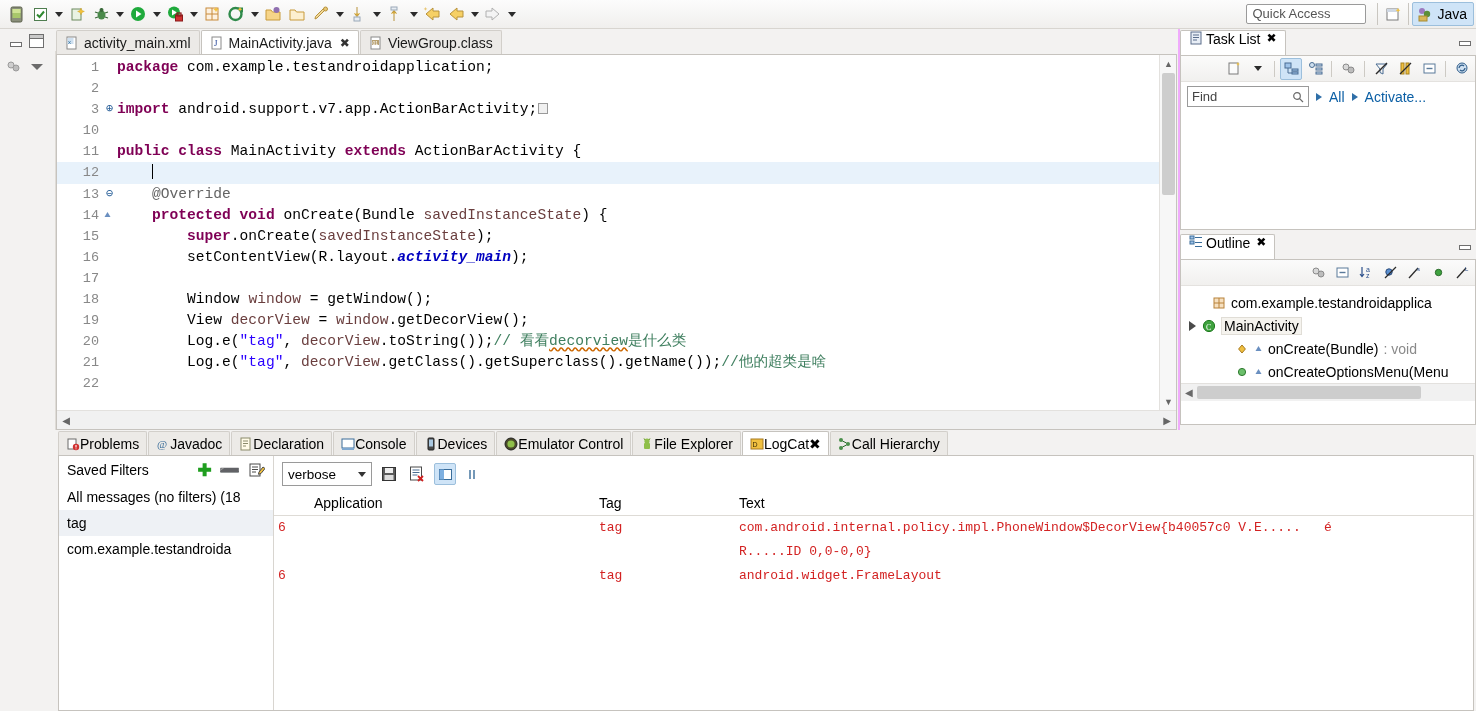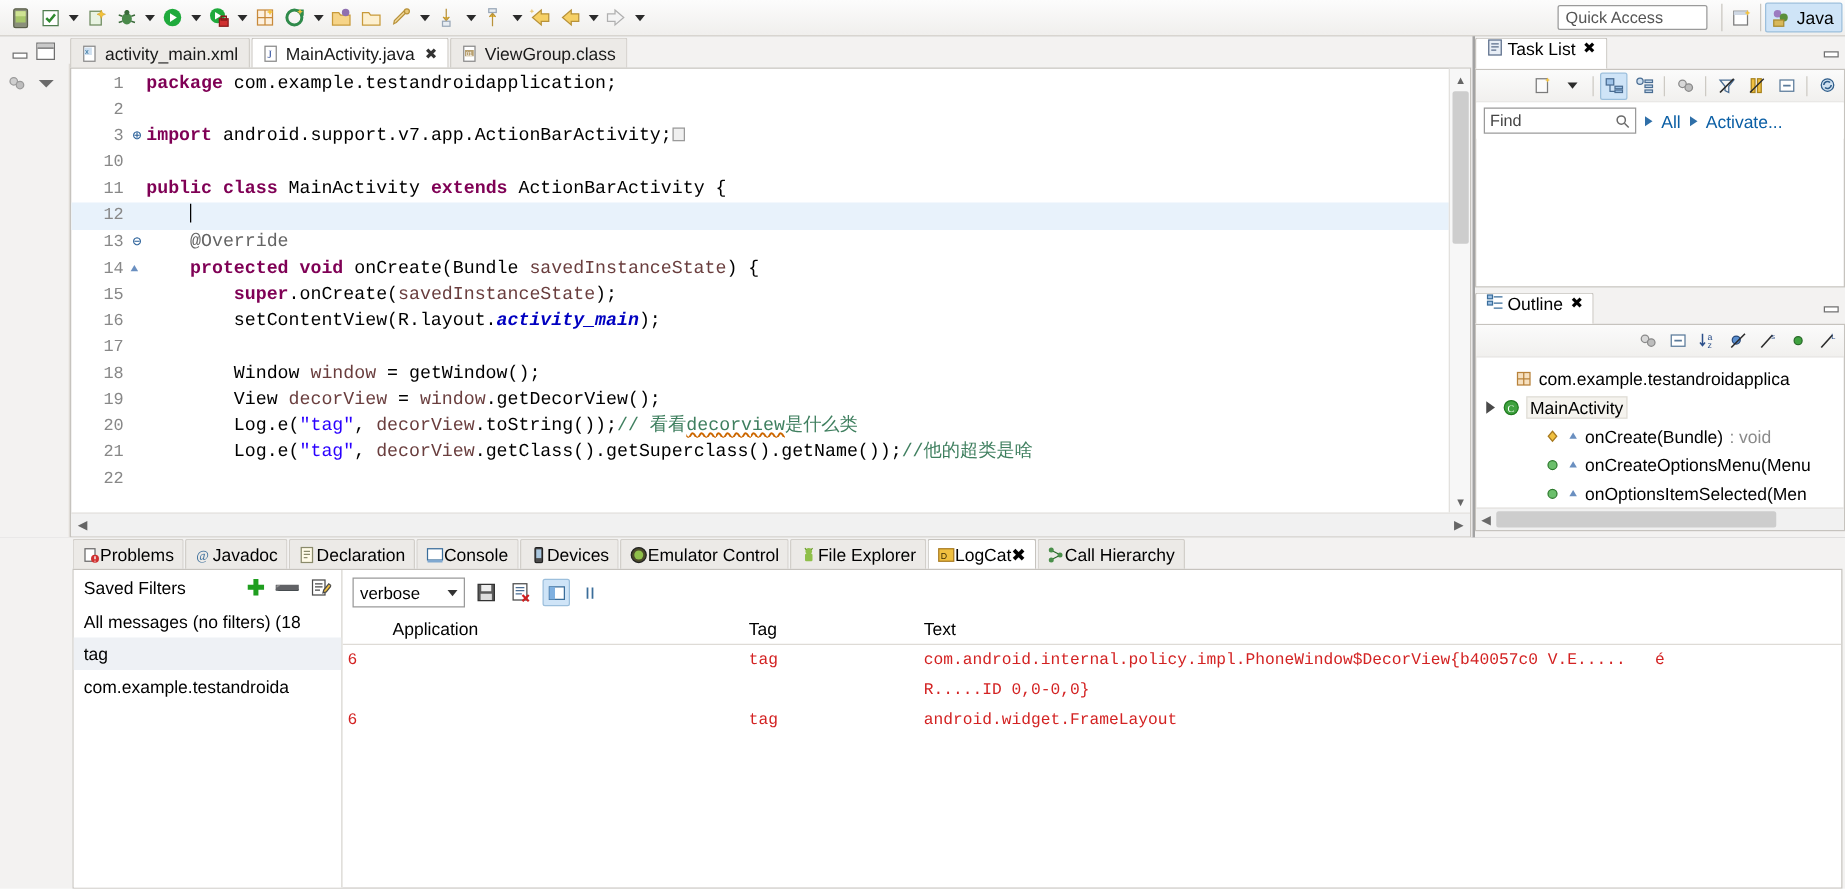--- a/index.html
+++ b/index.html
@@ -5,21 +5,21 @@
   * { box-sizing: border-box; }
   html, body {
     margin: 0; padding: 0;
     width: 1476px; height: 711px;
     overflow: hidden;
     background: #ffffff;
     font-family: "Liberation Sans", sans-serif;
     font-size: 13px;
     color: #000;
   }
-  #app { position: relative; width: 1476px; height: 512px; background: #a3a3a3; border-radius: 7px; }
+  #app { position: relative; width: 1476px; height: 512px; background: #f0abfc; border-radius: 7px; }
 
   
   .toolbar {
     position: absolute; left: 0; top: 0; width: 1476px; height: 29px;
     background: linear-gradient(#fcfcfc, #f0efed);
     border-bottom: 1px solid #d8d5d0;
     display: flex; align-items: center;
   }
   .tb-icon {
     width: 22px; height: 22px; margin: 0 1px;
@@ -677,35 +677,20 @@
               <svg width="14" height="14" viewBox="0 0 14 14">
                 <circle cx="7" cy="7" r="3.6" fill="#6bbf6b" stroke="#2f7a2f"></circle>
               </svg>
             </span>
             <span>
               <svg width="9" height="9" viewBox="0 0 9 9">
                 <path d="M4.5 2l3 5h-6z" fill="#6a8fc0"></path>
               </svg>
             </span>
             <span class="ol-label">onCreateOptionsMenu(Menu</span>
-          </div>
-          <div class="ol-row">
-            <span class="ol-indent"></span>
-            <span class="ol-indent"></span>
-            <span>
-              <svg width="14" height="14" viewBox="0 0 14 14">
-                <circle cx="7" cy="7" r="3.6" fill="#6bbf6b" stroke="#2f7a2f"></circle>
-              </svg>
-            </span>
-            <span>
-              <svg width="9" height="9" viewBox="0 0 9 9">
-                <path d="M4.5 2l3 5h-6z" fill="#6a8fc0"></path>
-              </svg>
-            </span>
-            <span class="ol-label">onOptionsItemSelected(Men</span>
           </div>
         </div>
       <div class="ol-hscroll">
         <span style="color:#6a6a6a;font-size:10px;padding:0 4px;">◀</span>
         <div class="ol-hthumb" style="width:224px;"></div>
       </div>
     </div>
   </div>
 
   <div class="bottom">

